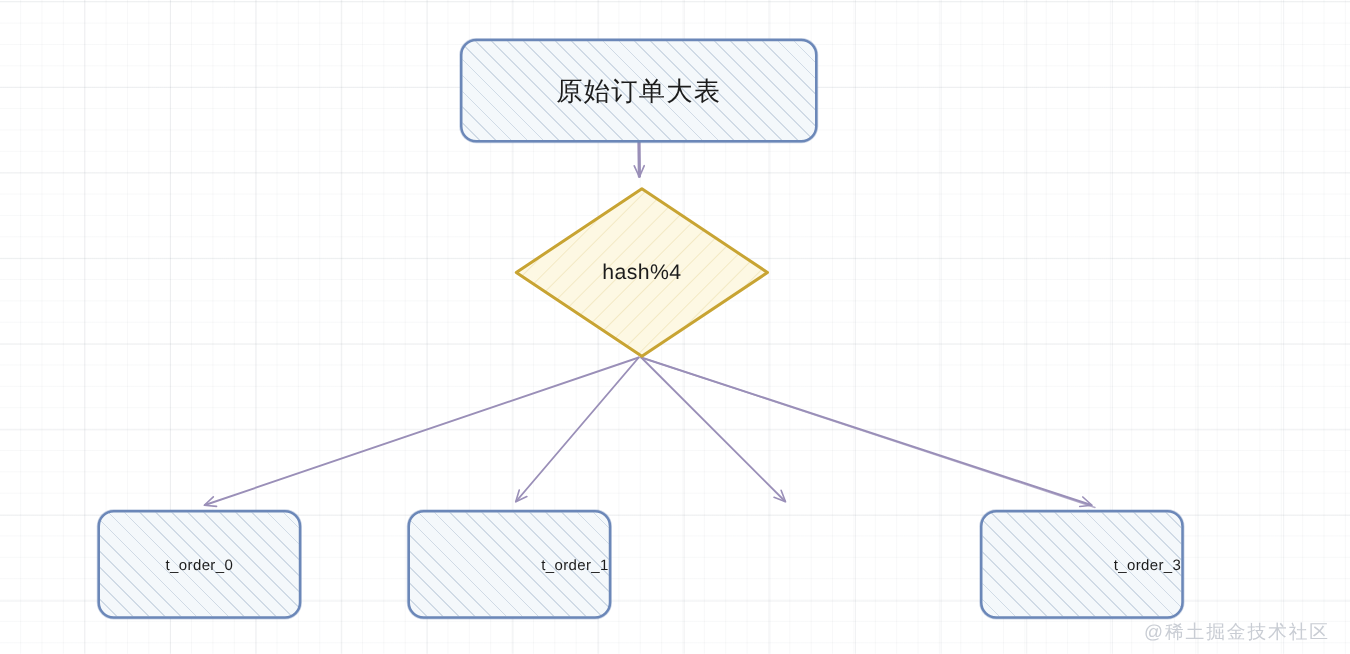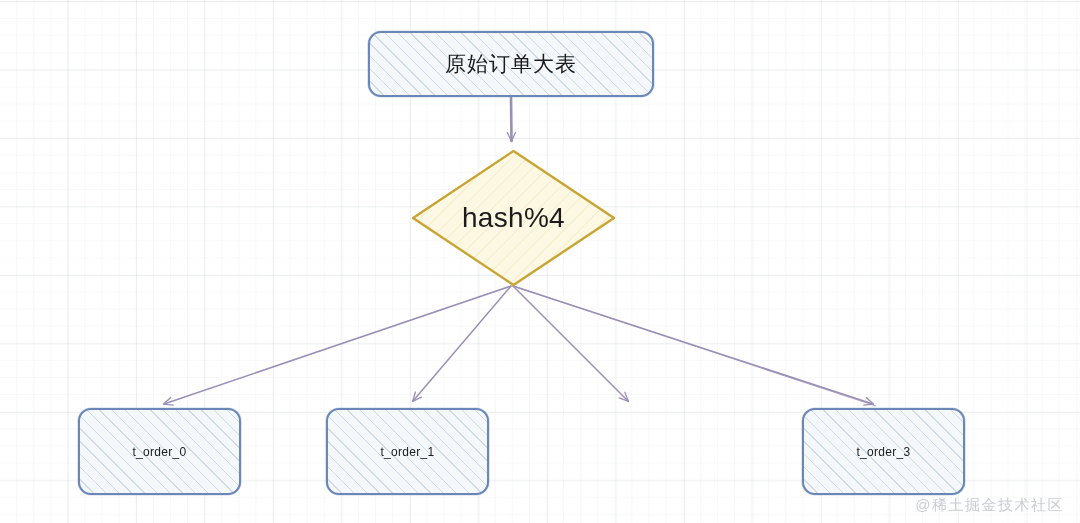--- a/index.html
+++ b/index.html
@@ -67,59 +67,59 @@
     color: #1c1c1c;
     position: relative;
     z-index: 2;
     white-space: nowrap;
   }
 
   #node-source {
     left: 368px;
     top: 31px;
     width: 286px;
-    height: 66px;
+    height: 83px;
   }
   #node-source .label {
     font-size: 21px;
     letter-spacing: 1px;
   }
 
   .leaf-node {
     top: 408px;
     width: 163px;
     height: 87px;
   }
   .leaf-node .label {
     font-size: 12px;
     letter-spacing: 0.3px;
   }
 
   #node-shard0 { left: 78px; }
-  #node-shard1 { left: 326px; }
+  #node-shard1 { left: 326px; justify-content: flex-end; }
   #node-shard2 { left: 573px; }
-  #node-shard3 { left: 802px; }
+  #node-shard3 { left: 784px; justify-content: flex-end; }
 
   #node-hash {
     left: 411px;
     top: 149px;
     width: 205px;
     height: 138px;
   }
   #node-hash .diamond-shape {
     position: absolute;
     left: 0;
     top: 0;
     width: 100%;
     height: 100%;
   }
   #node-hash .label {
     position: relative;
     z-index: 2;
-    font-size: 28px;
+    font-size: 17px;
     color: #1c1c1c;
     letter-spacing: 0.3px;
   }
 
   #watermark {
     position: absolute;
     right: 16px;
     bottom: 8px;
     font-size: 15px;
     color: #c9cdd4;

